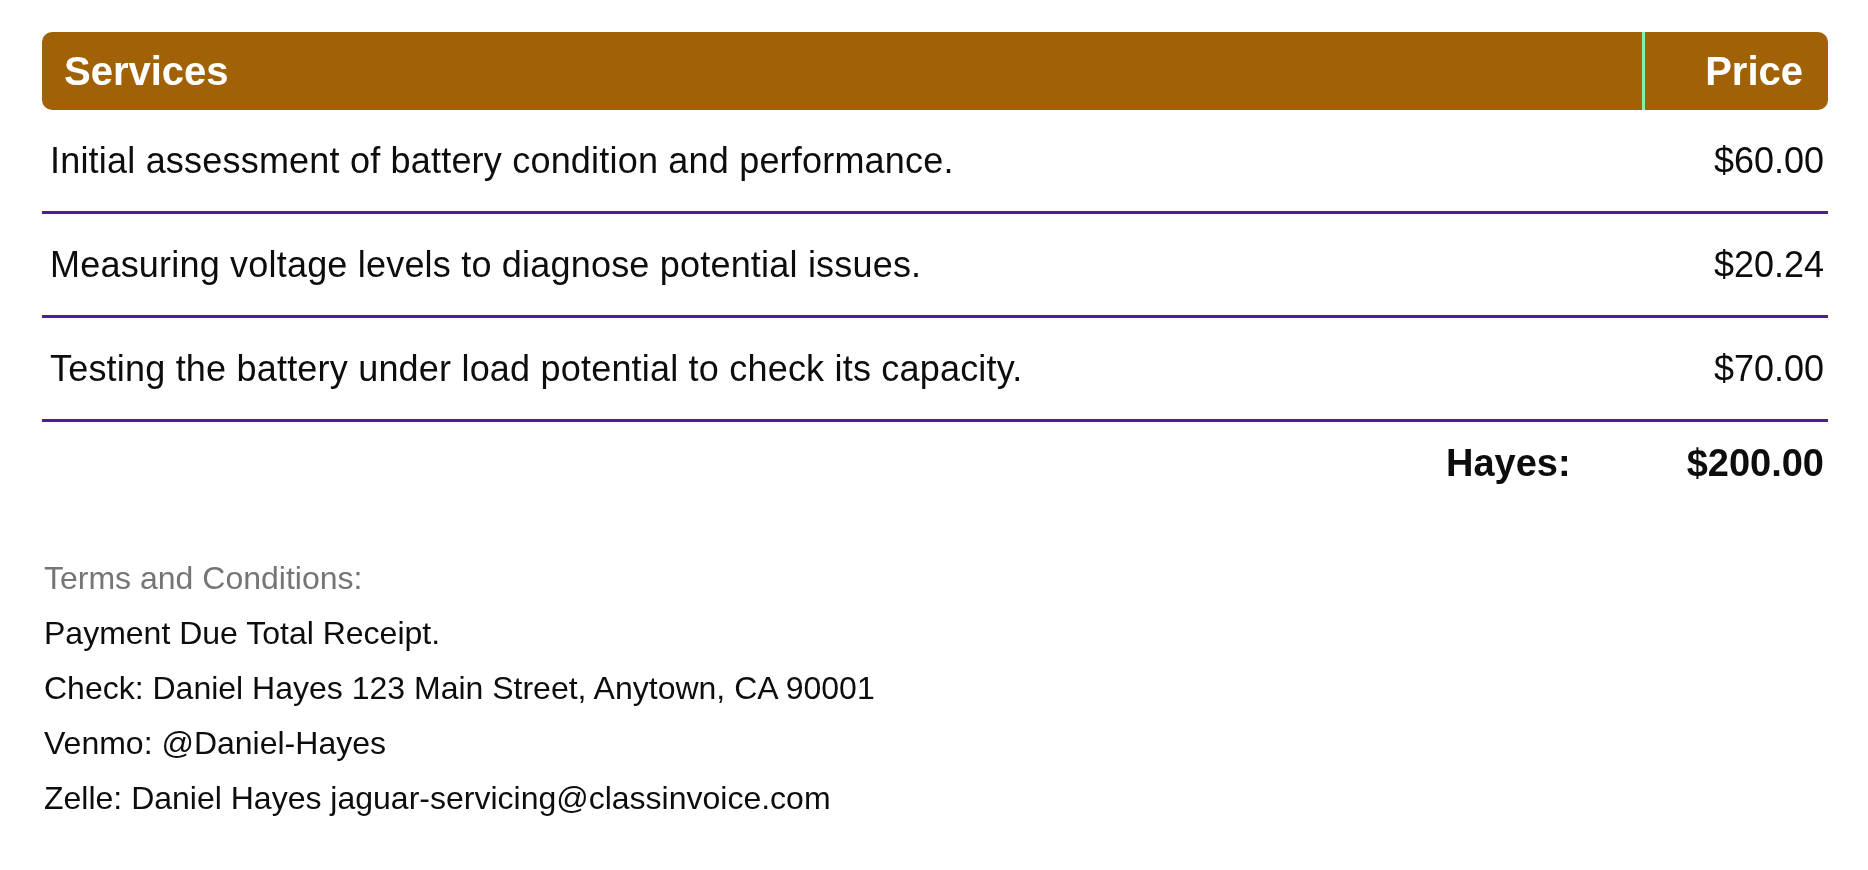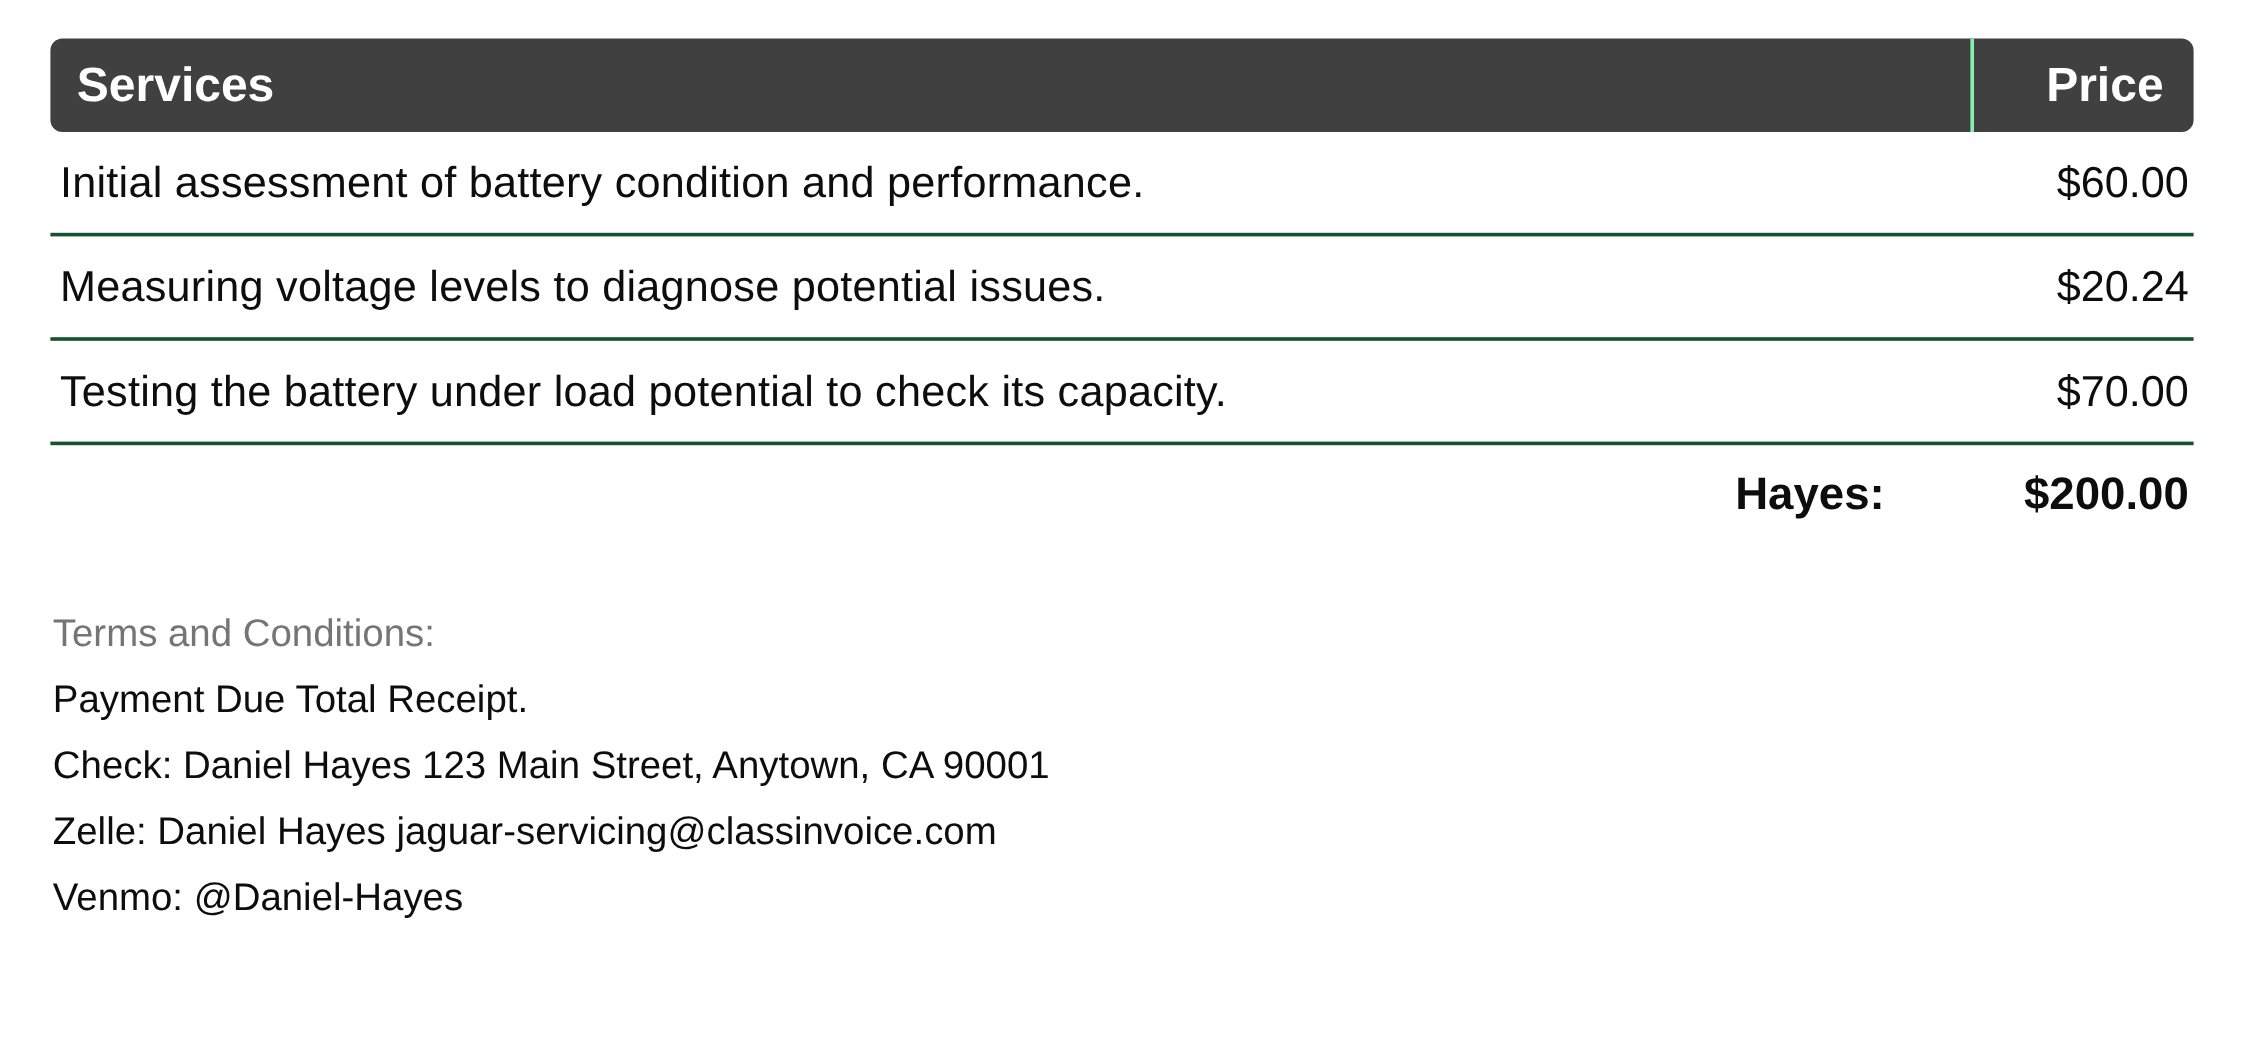--- a/index.html
+++ b/index.html
@@ -16,21 +16,21 @@
   .invoice {
     position: absolute;
     left: 42px;
     top: 32px;
     width: 1786px;
   }
   
   .table-header {
     display: flex;
     align-items: stretch;
-    background: #404040;
+    background: #a16207;
     color: #ffffff;
     border-radius: 10px;
     height: 78px;
     font-weight: bold;
     font-size: 40px;
     overflow: hidden;
   }
   .th-services {
     flex: 1;
     display: flex;
@@ -42,22 +42,22 @@
     display: flex;
     align-items: center;
     justify-content: flex-end;
     padding-right: 25px;
     border-left: 3px solid #86efac;
   }
   
   .row {
     display: flex;
     align-items: center;
-    height: 87px;
-    border-bottom: 3px solid #14532d;
+    height: 104px;
+    border-bottom: 3px solid #4c1d95;
     font-size: 36px;
   }
   .row-service {
     flex: 1;
     padding-left: 8px;
     letter-spacing: 0.2px;
   }
   .row-price {
     width: 230px;
     text-align: right;
@@ -116,17 +116,17 @@
 
   <div class="total-row">
     <span class="total-label">Hayes:</span>
     <span class="total-value">$200.00</span>
   </div>
 
   <div class="terms">
     <div class="terms-heading">Terms and Conditions:</div>
     <div class="terms-line">Payment Due Total Receipt.</div>
     <div class="terms-line">Check: Daniel Hayes 123 Main Street, Anytown, CA 90001</div>
+    <div class="terms-line">Venmo: @Daniel-Hayes</div>
     <div class="terms-line">Zelle: Daniel Hayes jaguar-servicing@classinvoice.com</div>
-    <div class="terms-line">Venmo: @Daniel-Hayes</div>
   </div>
 
 </div>
 
 </body></html>

